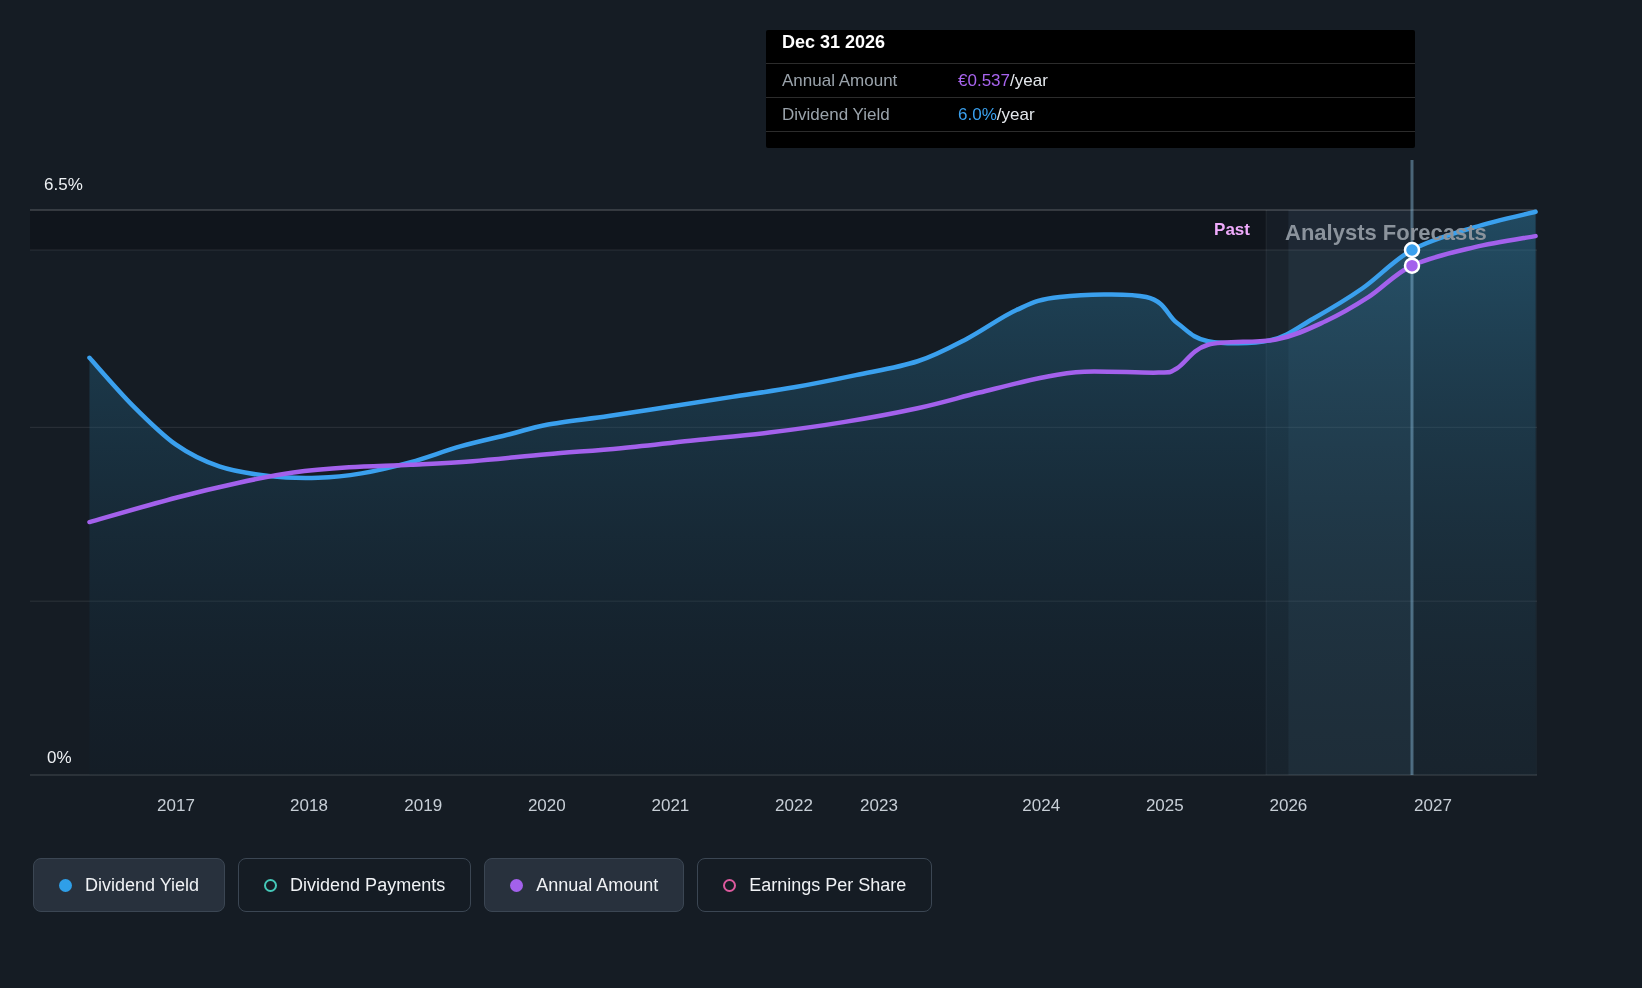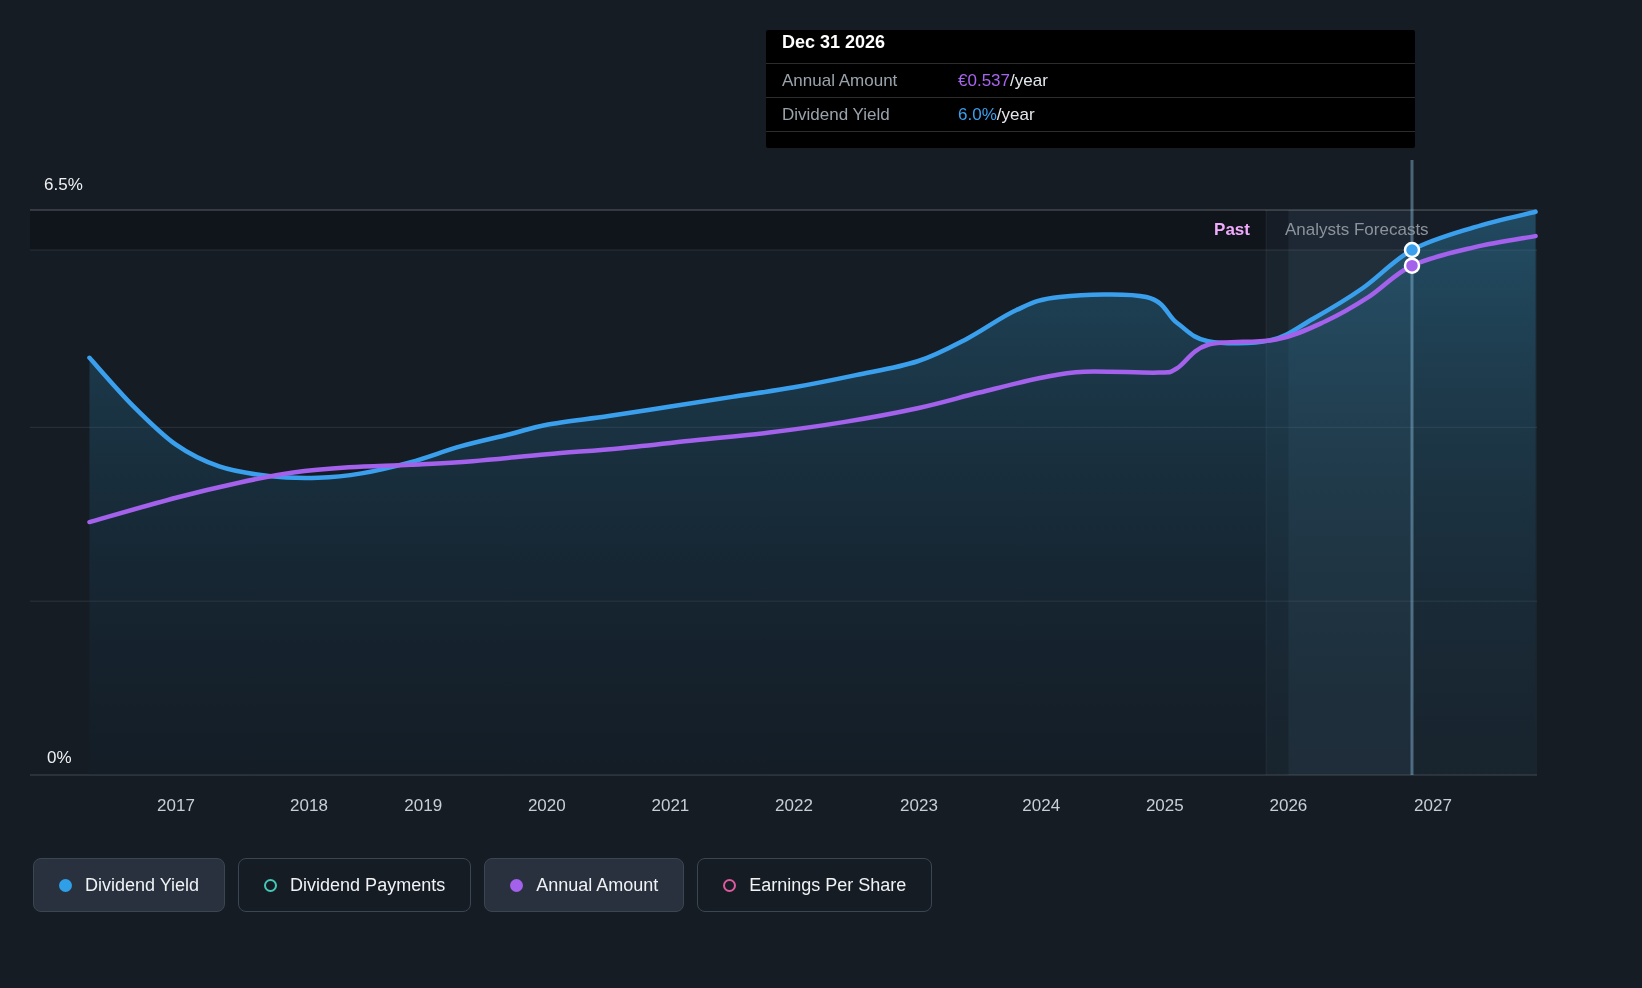--- a/index.html
+++ b/index.html
@@ -17,21 +17,21 @@
 
   
   .ylab{position:absolute;font-size:17px;color:#eef1f4;z-index:2;}
   .ylab.top{left:44px;top:175px;}
   .ylab.bottom{left:47px;top:748px;}
   #xaxis{position:absolute;left:0;top:796px;width:1642px;height:26px;z-index:2;padding-left:31px;}
   #xaxis span{position:absolute;transform:translateX(-50%);font-size:17px;color:#c7ced6;white-space:nowrap;}
 
   
   .past-label{position:absolute;left:1120px;width:130px;top:220px;text-align:right;font-size:17px;font-weight:600;color:#f0abfc;z-index:2;}
-  .forecast-label{position:absolute;left:1285px;top:220px;font-size:17px;color:#8b939c;z-index:2;}
+  .forecast-label{position:absolute;left:1285px;top:220px;font-size:22px;color:#8b939c;z-index:2;font-weight:bold;}
 
   
   .legend{position:absolute;left:33px;top:858px;display:flex;gap:13px;z-index:3;}
   .lbtn{display:flex;align-items:center;gap:13px;height:54px;padding:0 25px;border:1px solid #3b4653;border-radius:8px;background:transparent;color:#f0f2f5;font-size:18px;font-family:inherit;cursor:pointer;}
   .lbtn.active{background:#28313d;}
   .dot{width:13px;height:13px;border-radius:50%;box-sizing:border-box;background:transparent;flex:0 0 auto;}
 </style>
 </head>
 <body>
 
@@ -66,21 +66,21 @@
   <div class="ylab top">6.5%</div>
   <div class="ylab bottom">0%</div>
 
   <div id="xaxis">
       <span style="left: 176px;">2017</span>
       <span style="left: 309px;">2018</span>
       <span style="left: 423.2px;">2019</span>
       <span style="left: 546.8px;">2020</span>
       <span style="left: 670.4px;">2021</span>
       <span style="left: 794px;">2022</span>
-      <span style="left: 919px;">2023</span>
+      <span style="left: 879px;">2023</span>
       <span style="left: 1041.2px;">2024</span>
       <span style="left: 1164.8px;">2025</span>
       <span style="left: 1288.4px;">2026</span>
       <span style="left: 1412px; margin-left: 21px;">2027</span>
     </div>
 
   <div class="past-label">Past</div>
   <div class="forecast-label">Analysts Forecasts</div>
 
   <div class="tooltip">

